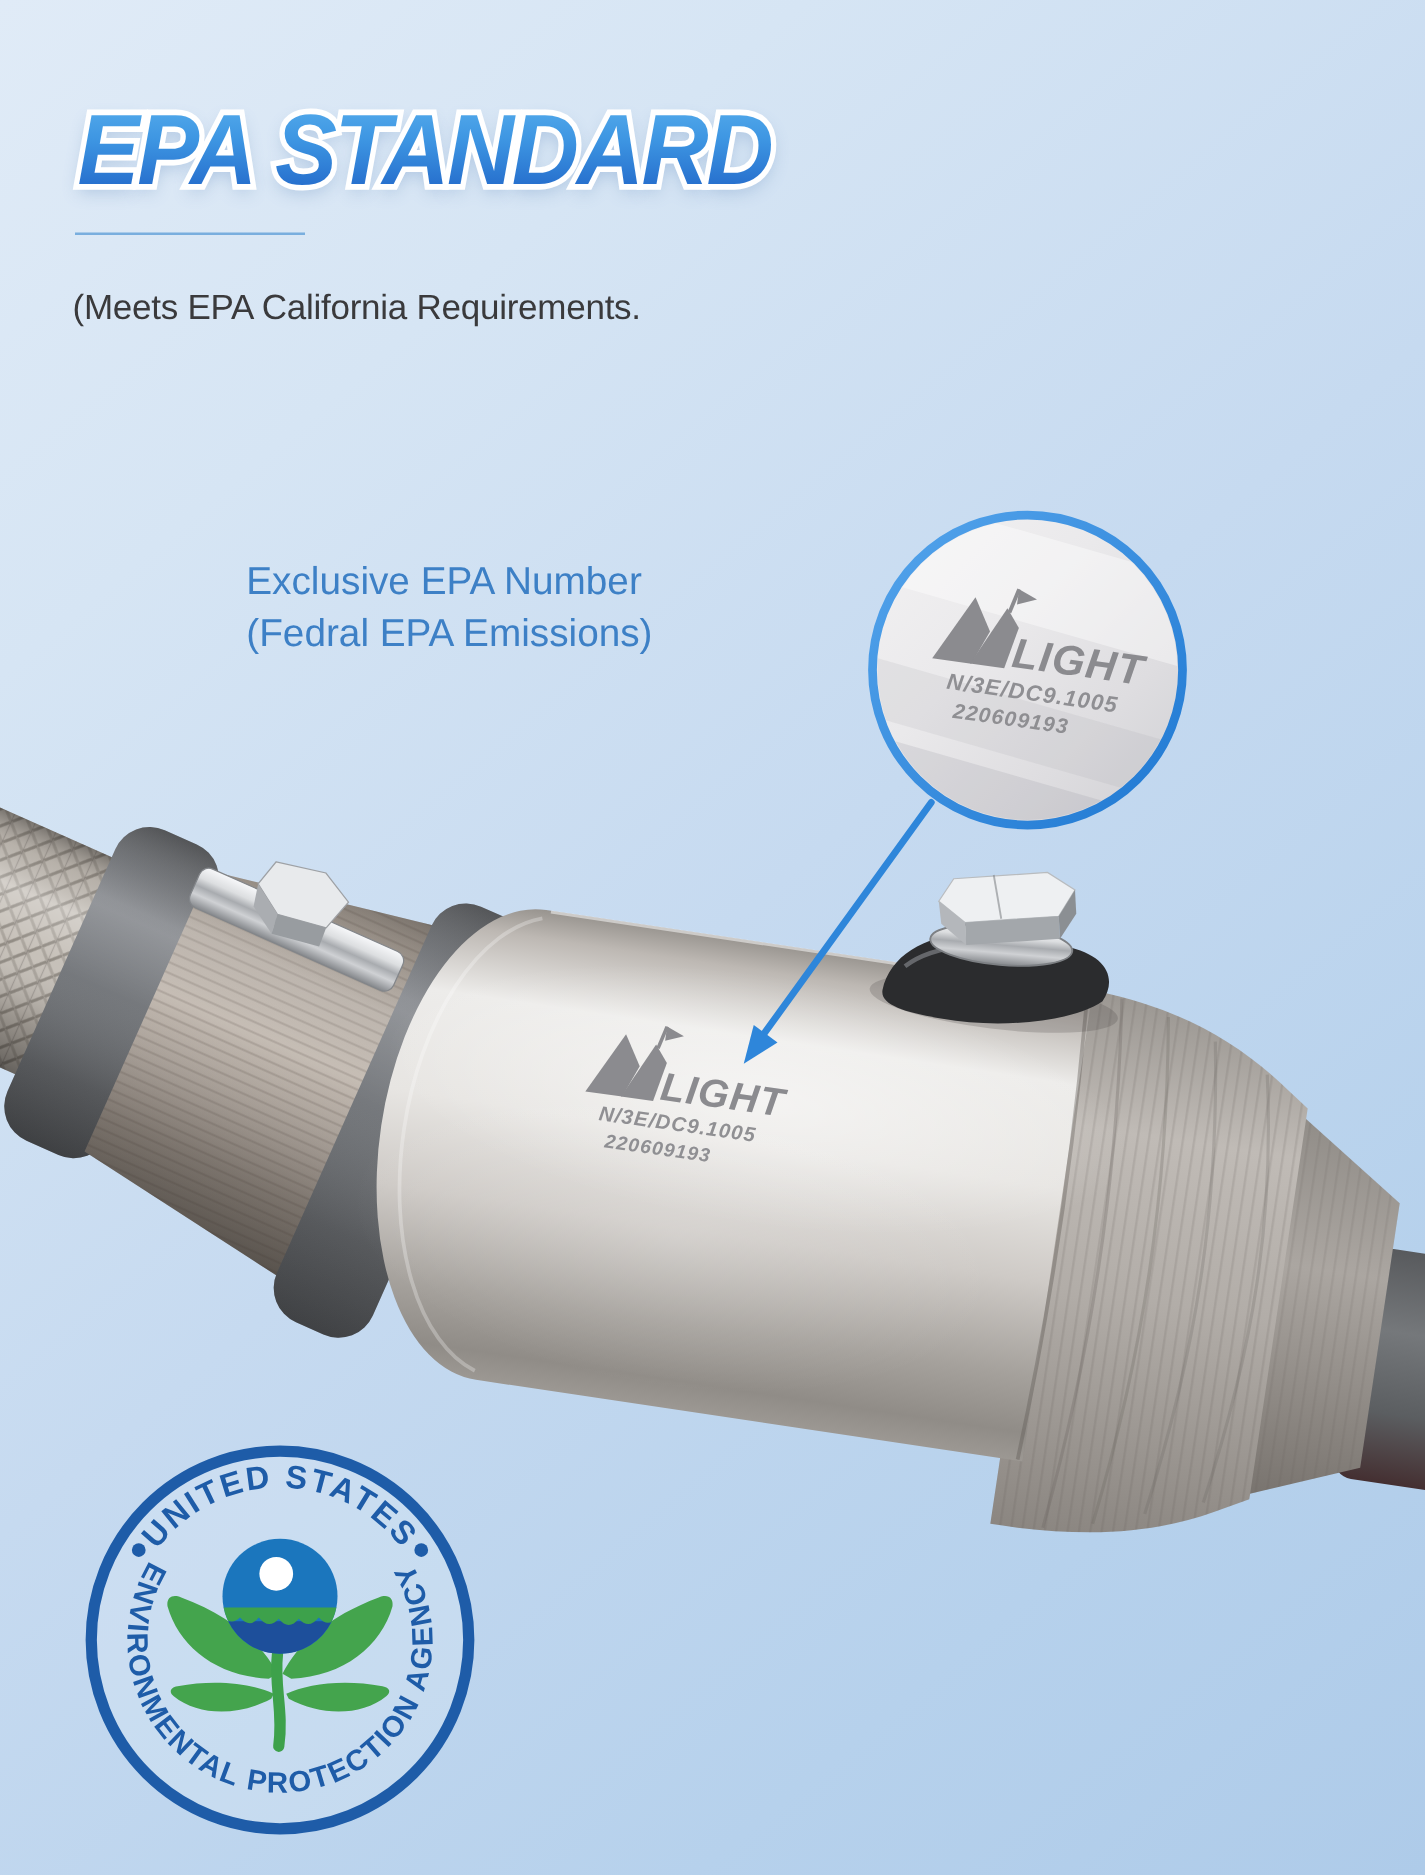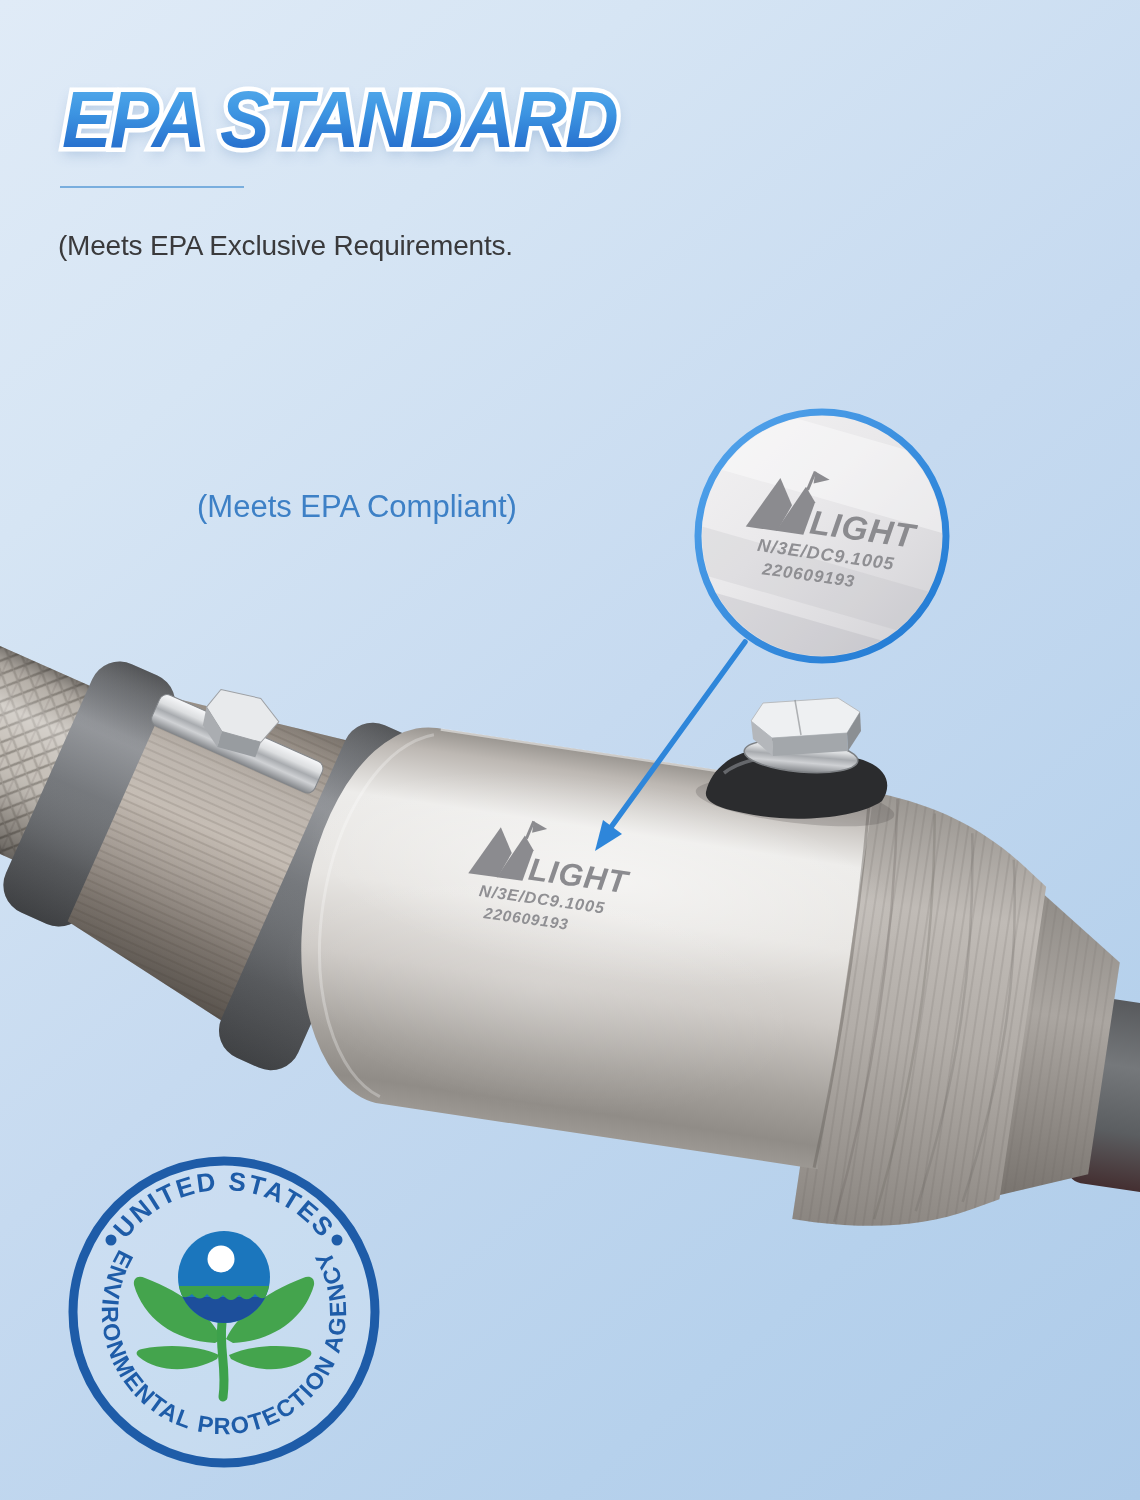--- a/index.html
+++ b/index.html
@@ -240,21 +240,21 @@
 
   <header class="headline">
     <h1>
       <span class="t stroke" aria-hidden="true">EPA STANDARD</span>
       <span class="t fill">EPA STANDARD</span>
     </h1>
   </header>
   <div class="rule"></div>
 
   <p class="subtitle">
-    <span>(Meets EPA Exclusive Requirements.</span><br>
+    <span>(Meets EPA California Requirements.</span><br>
   </p>
 
   <p class="callout">
-    <br>
-    <span>(Meets EPA Compliant)</span>
+    <span>Exclusive EPA Number</span><br>
+    <span>(Fedral EPA Emissions)</span>
   </p>
 
 </div>
 
 </body></html>

